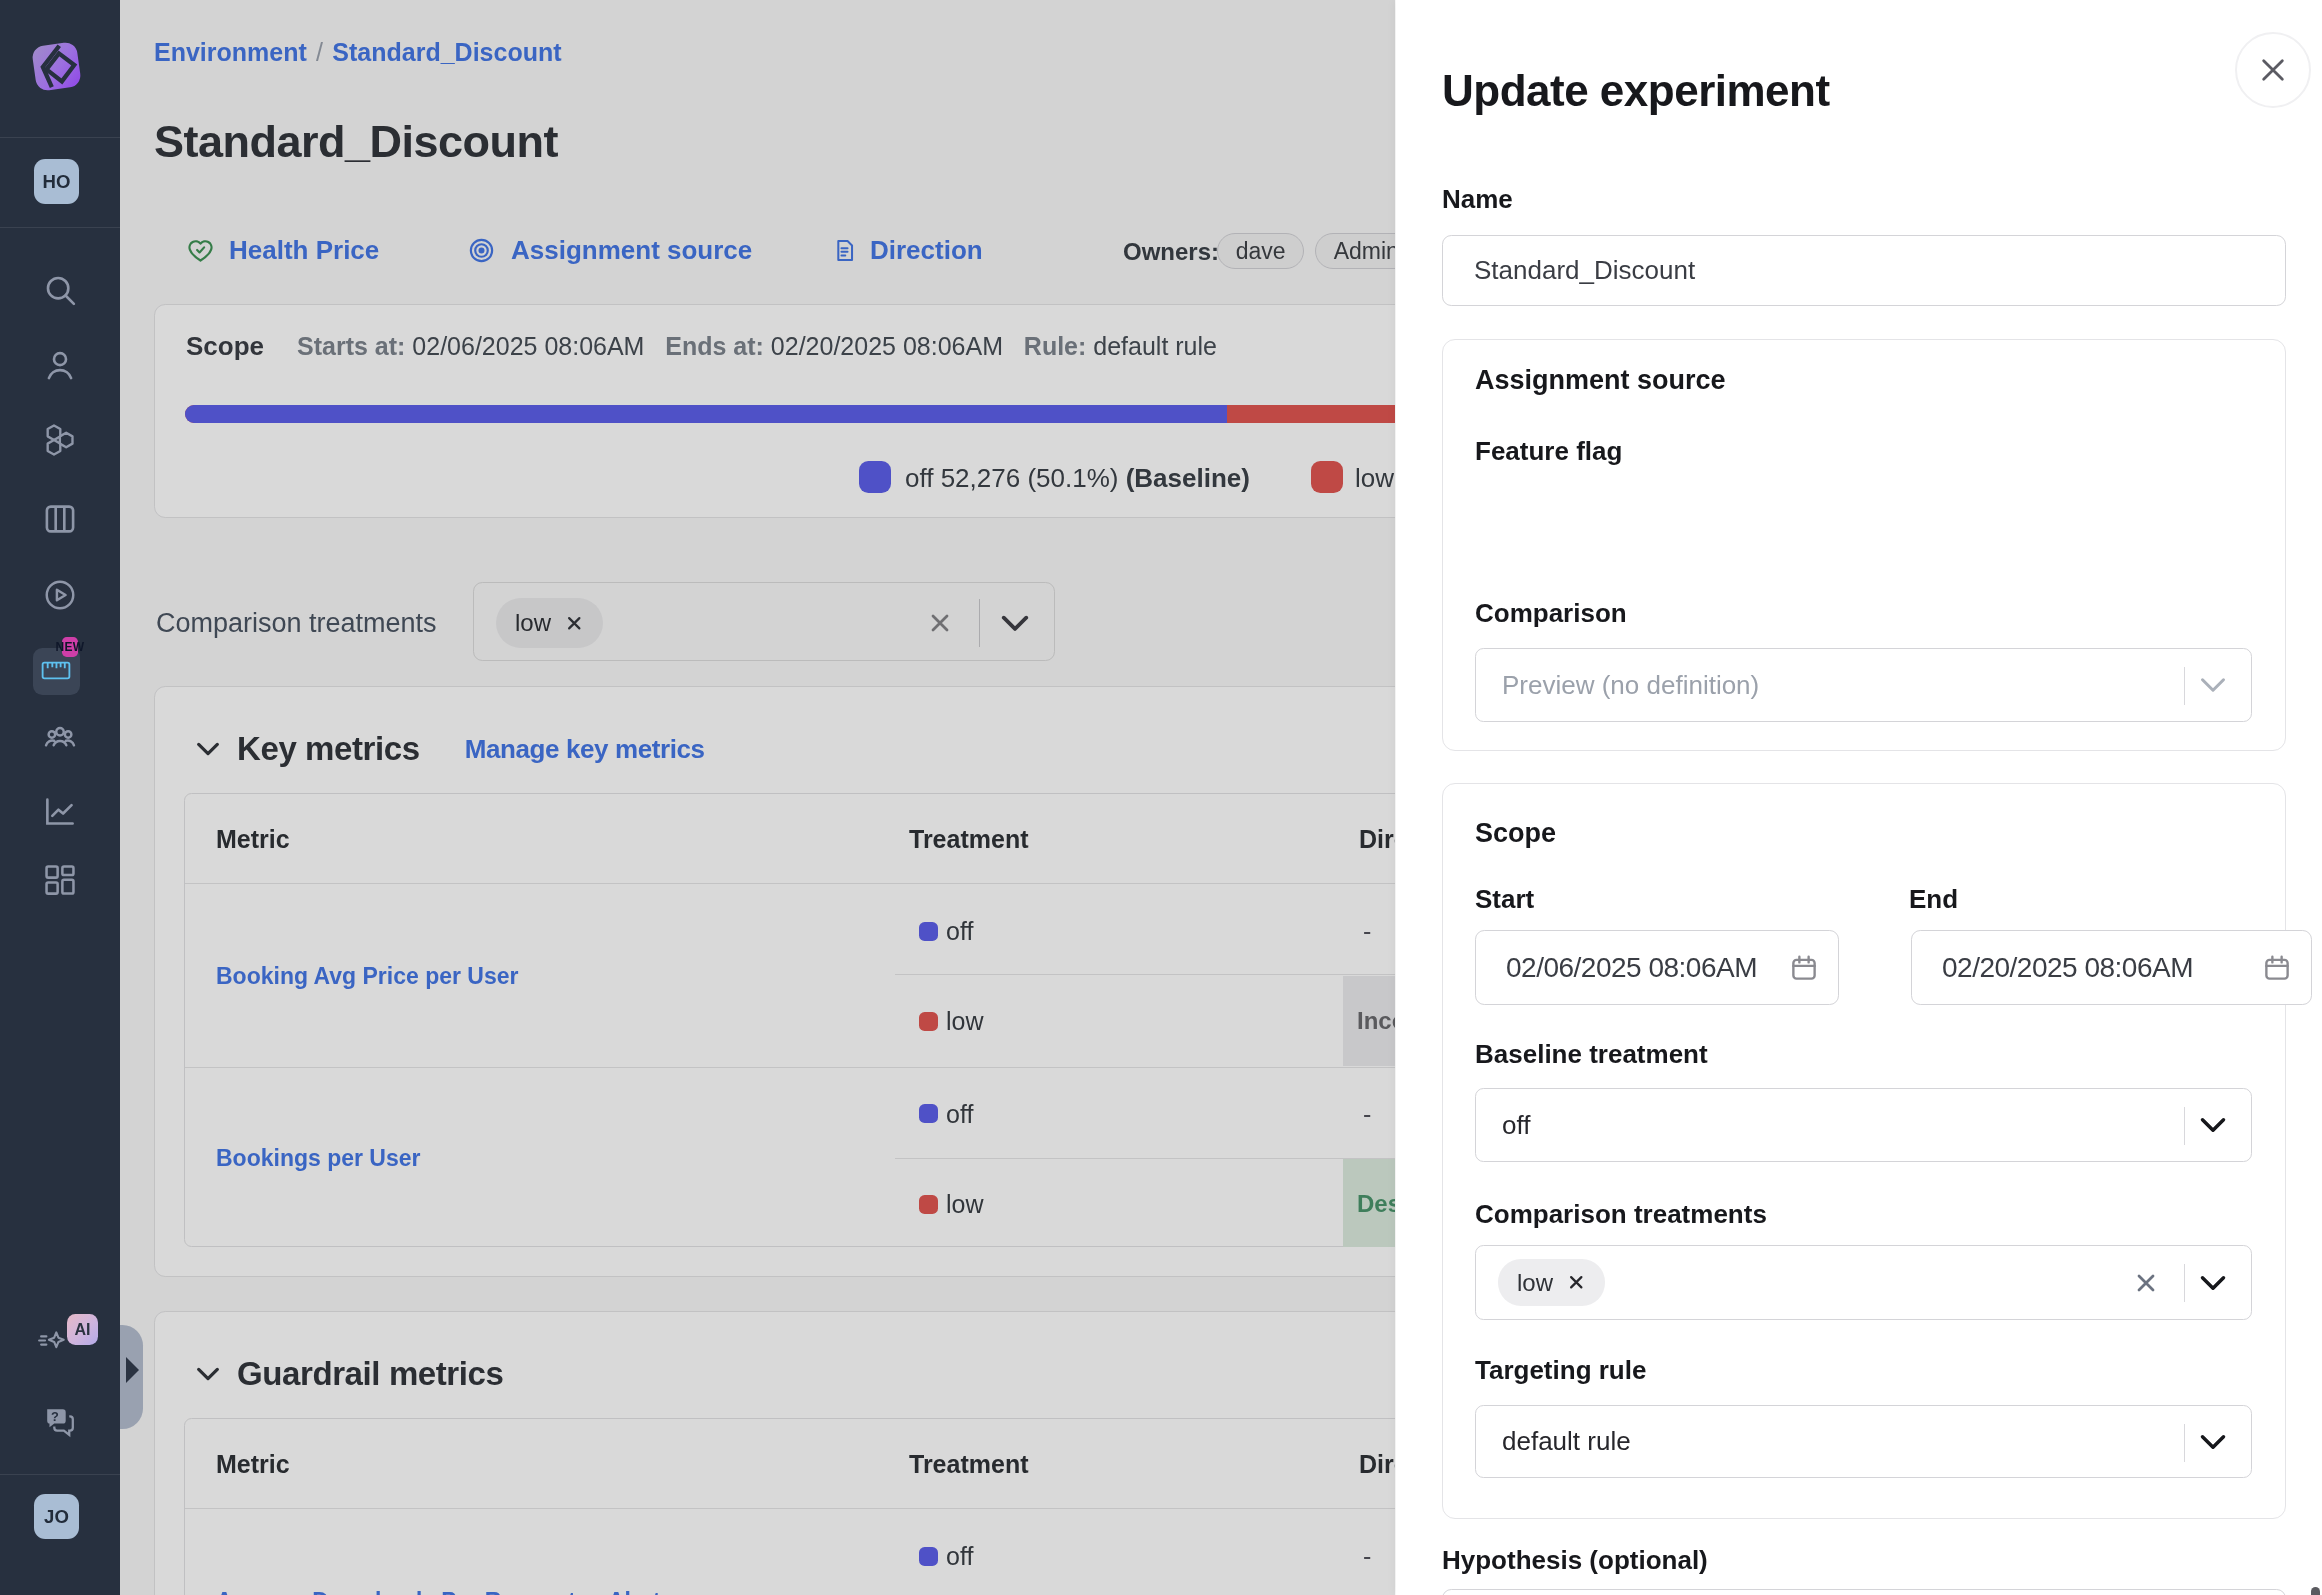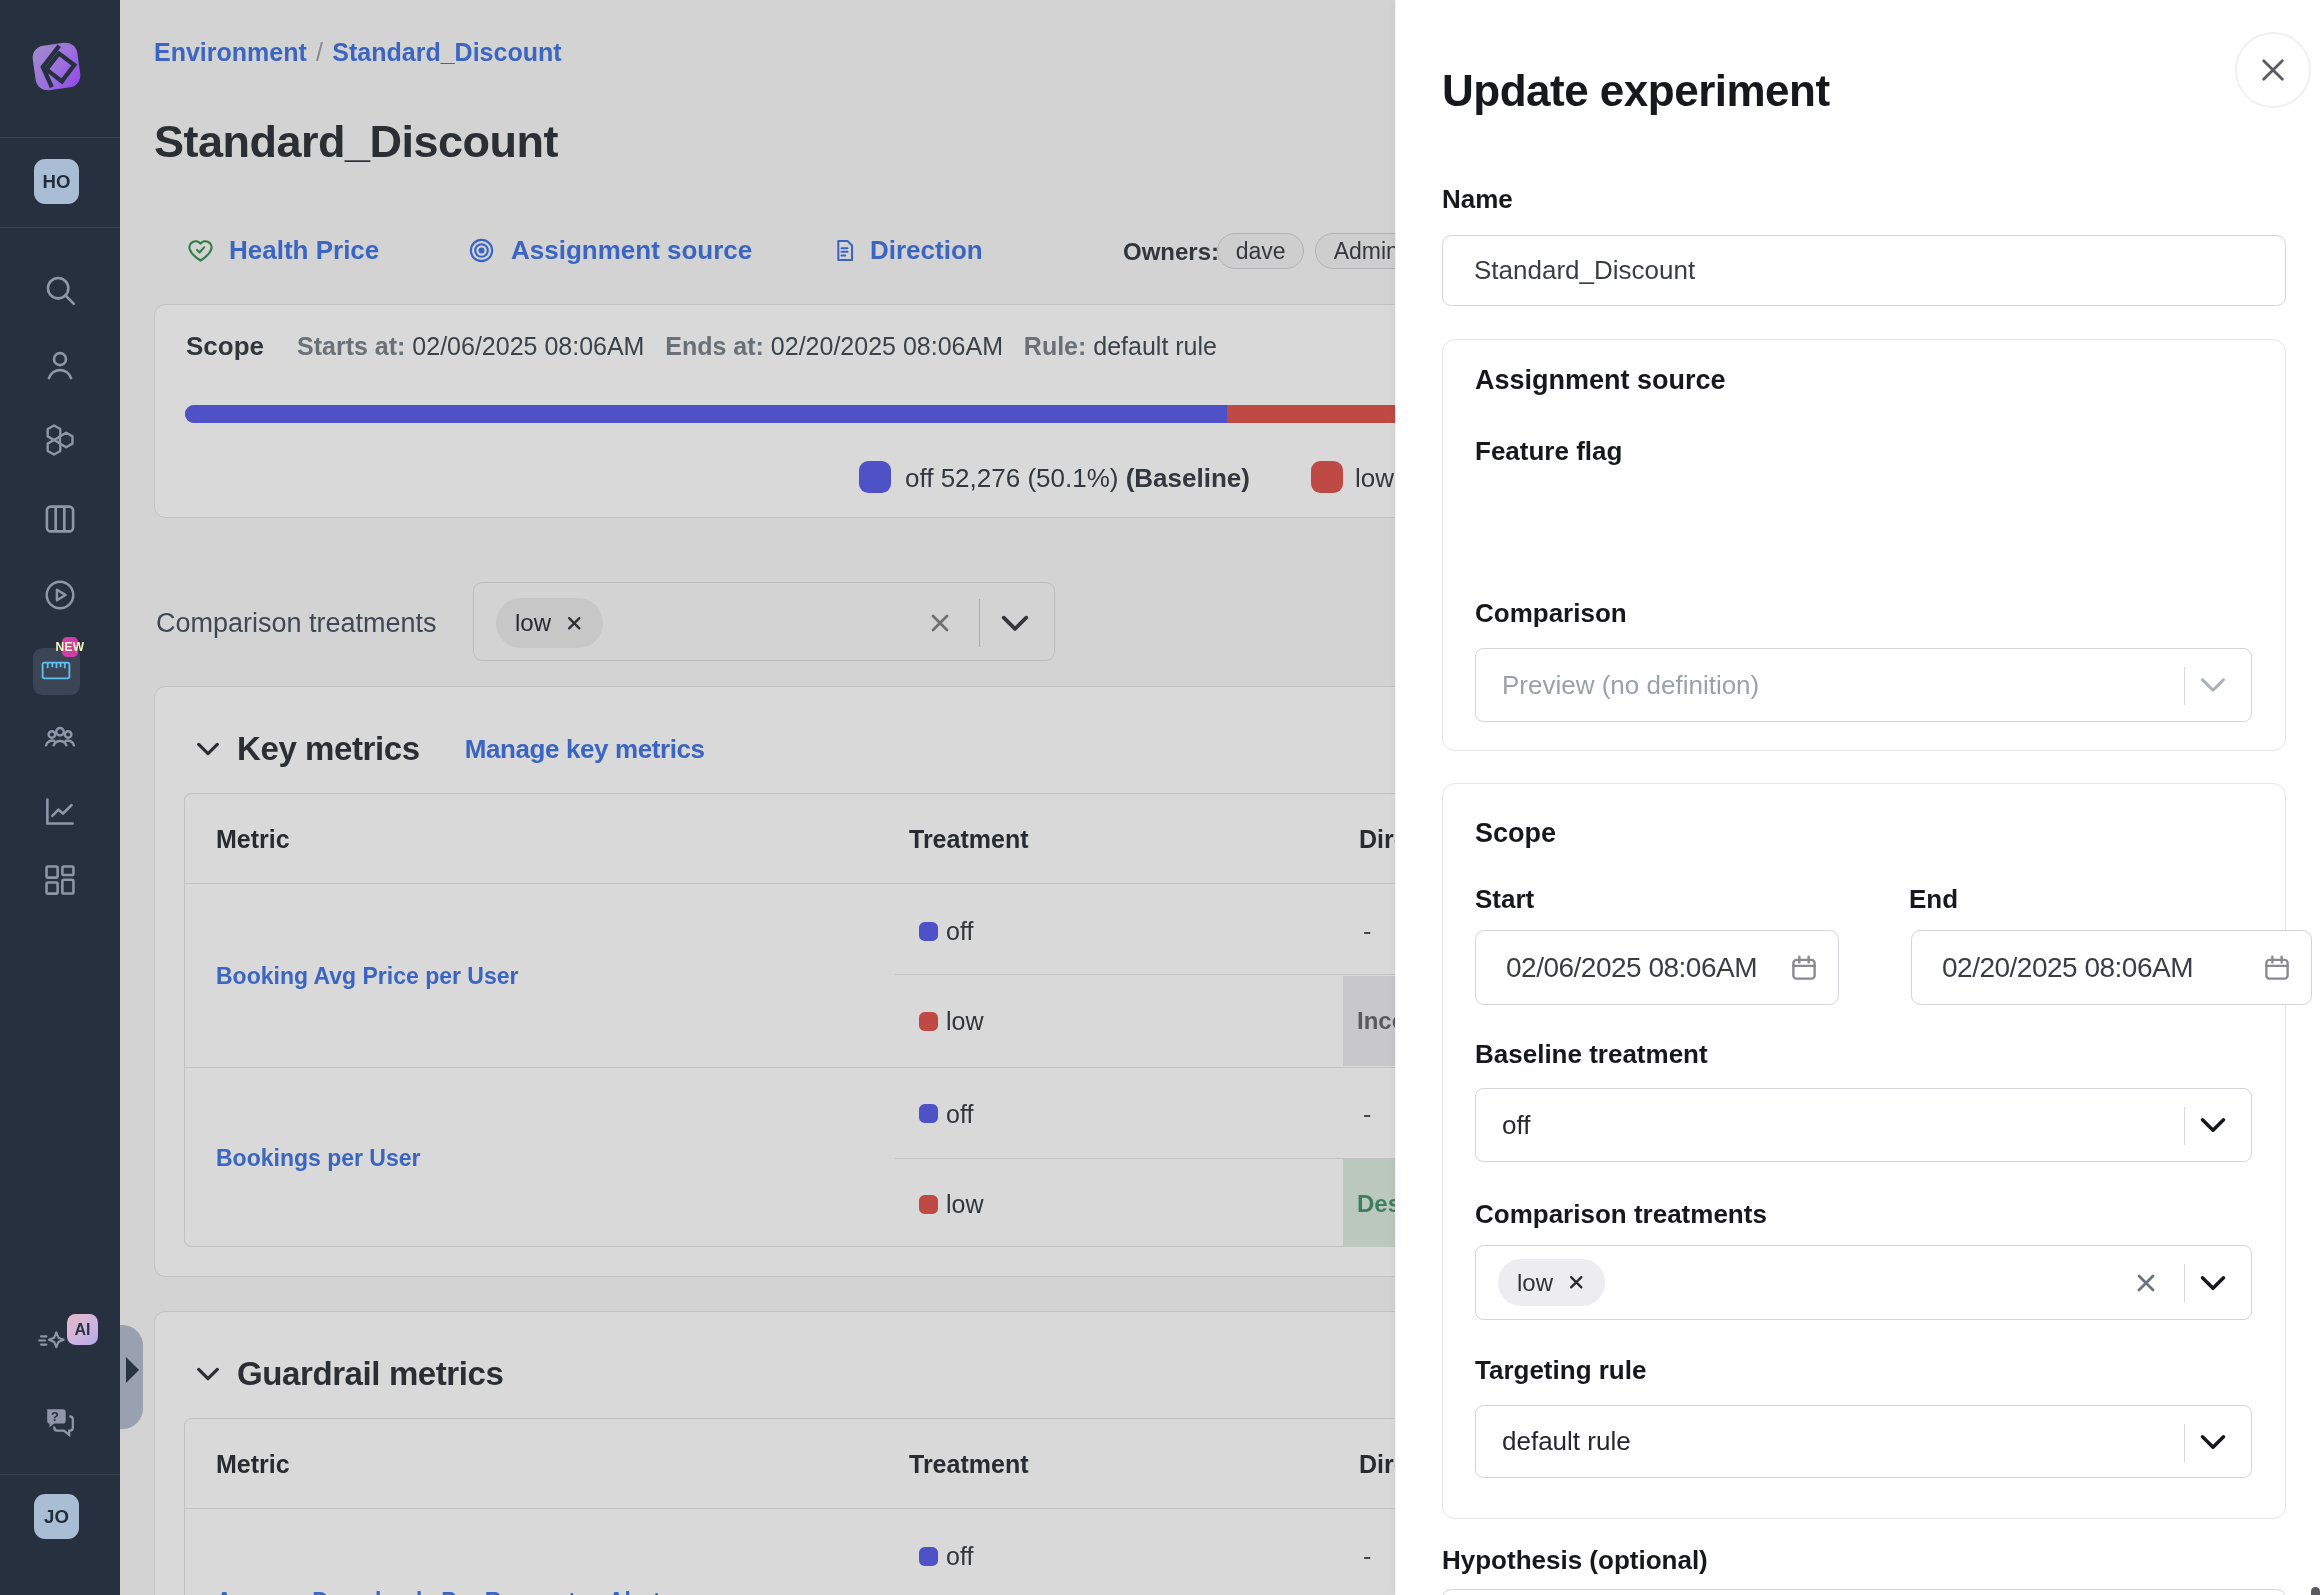--- a/index.html
+++ b/index.html
@@ -4,21 +4,21 @@
 <style>
 *{margin:0;padding:0;box-sizing:border-box}
 html,body{width:2322px;height:1595px;overflow:hidden;background:#f8f8f8;font-family:"Liberation Sans",sans-serif;position:relative}
 
 #sidebar{position:absolute;left:0;top:0;width:120px;height:1595px;background:#27303f;z-index:10}
 #sidebar .div{position:absolute;left:0;width:120px;height:0.9px;background:rgba(255,255,255,0.09)}
 .sicon{position:absolute;left:50%;transform:translate(-50%,-50%)}
 .avatar{position:absolute;left:34px;width:45px;height:45px;border-radius:11.2px;background:#a9bdd4;color:#222c3a;font-weight:bold;font-size:18.6px;display:flex;align-items:center;justify-content:center}
 #logo{position:absolute;left:34px;top:44px;width:45px;height:45px;border-radius:12px;background:linear-gradient(135deg,#a08cc8 0%,#9c6fe0 55%,#8f46e8 100%);transform:rotate(-8deg)}
 #ruler-tile{position:absolute;left:33px;top:648px;width:47px;height:47px;border-radius:9.3px;background:#3b4556}
-#newbadge{position:absolute;left:62px;top:637px;width:16px;height:19.6px;border-radius:4.7px;background:#cf3ea8;color:#fef9c3;font-size:12px;font-weight:bold;display:flex;align-items:center;justify-content:center;letter-spacing:0.3px}
+#newbadge{position:absolute;left:62px;top:637px;width:16px;height:19.6px;border-radius:4.7px;background:#cf3ea8;color:#0f172a;font-size:12px;font-weight:bold;display:flex;align-items:center;justify-content:center;letter-spacing:0.3px}
 #aibadge{position:absolute;left:67px;top:1314px;width:31px;height:31px;border-radius:8.4px;background:linear-gradient(135deg,#e6b9c7 0%,#cfb4dd 55%,#b3aae8 100%);color:#2b3340;font-size:16px;font-weight:bold;display:flex;align-items:center;justify-content:center}
 
 #main{position:absolute;left:120px;top:0;width:1275px;height:1595px;background:#f8f8f8;overflow:hidden}
 #main .inner{position:absolute;left:0;top:0;width:1398px;height:1595px}
 .blue{color:#4577e6}
 .crumb{position:absolute;left:34px;top:38px;font-size:25px;font-weight:bold}
 .crumb .sep{color:#9aa2ad;font-weight:normal;padding:0 9.3px}
 h1.title{position:absolute;left:34px;top:116px;font-size:45px;font-weight:bold;color:#33373d;letter-spacing:-0.5px}
 .tabrow{position:absolute;left:34px;top:233px;height:37px;display:flex;align-items:center}
 .tabtx{position:absolute;top:1.9px;font-size:26px;font-weight:bold;color:#4577e6}

